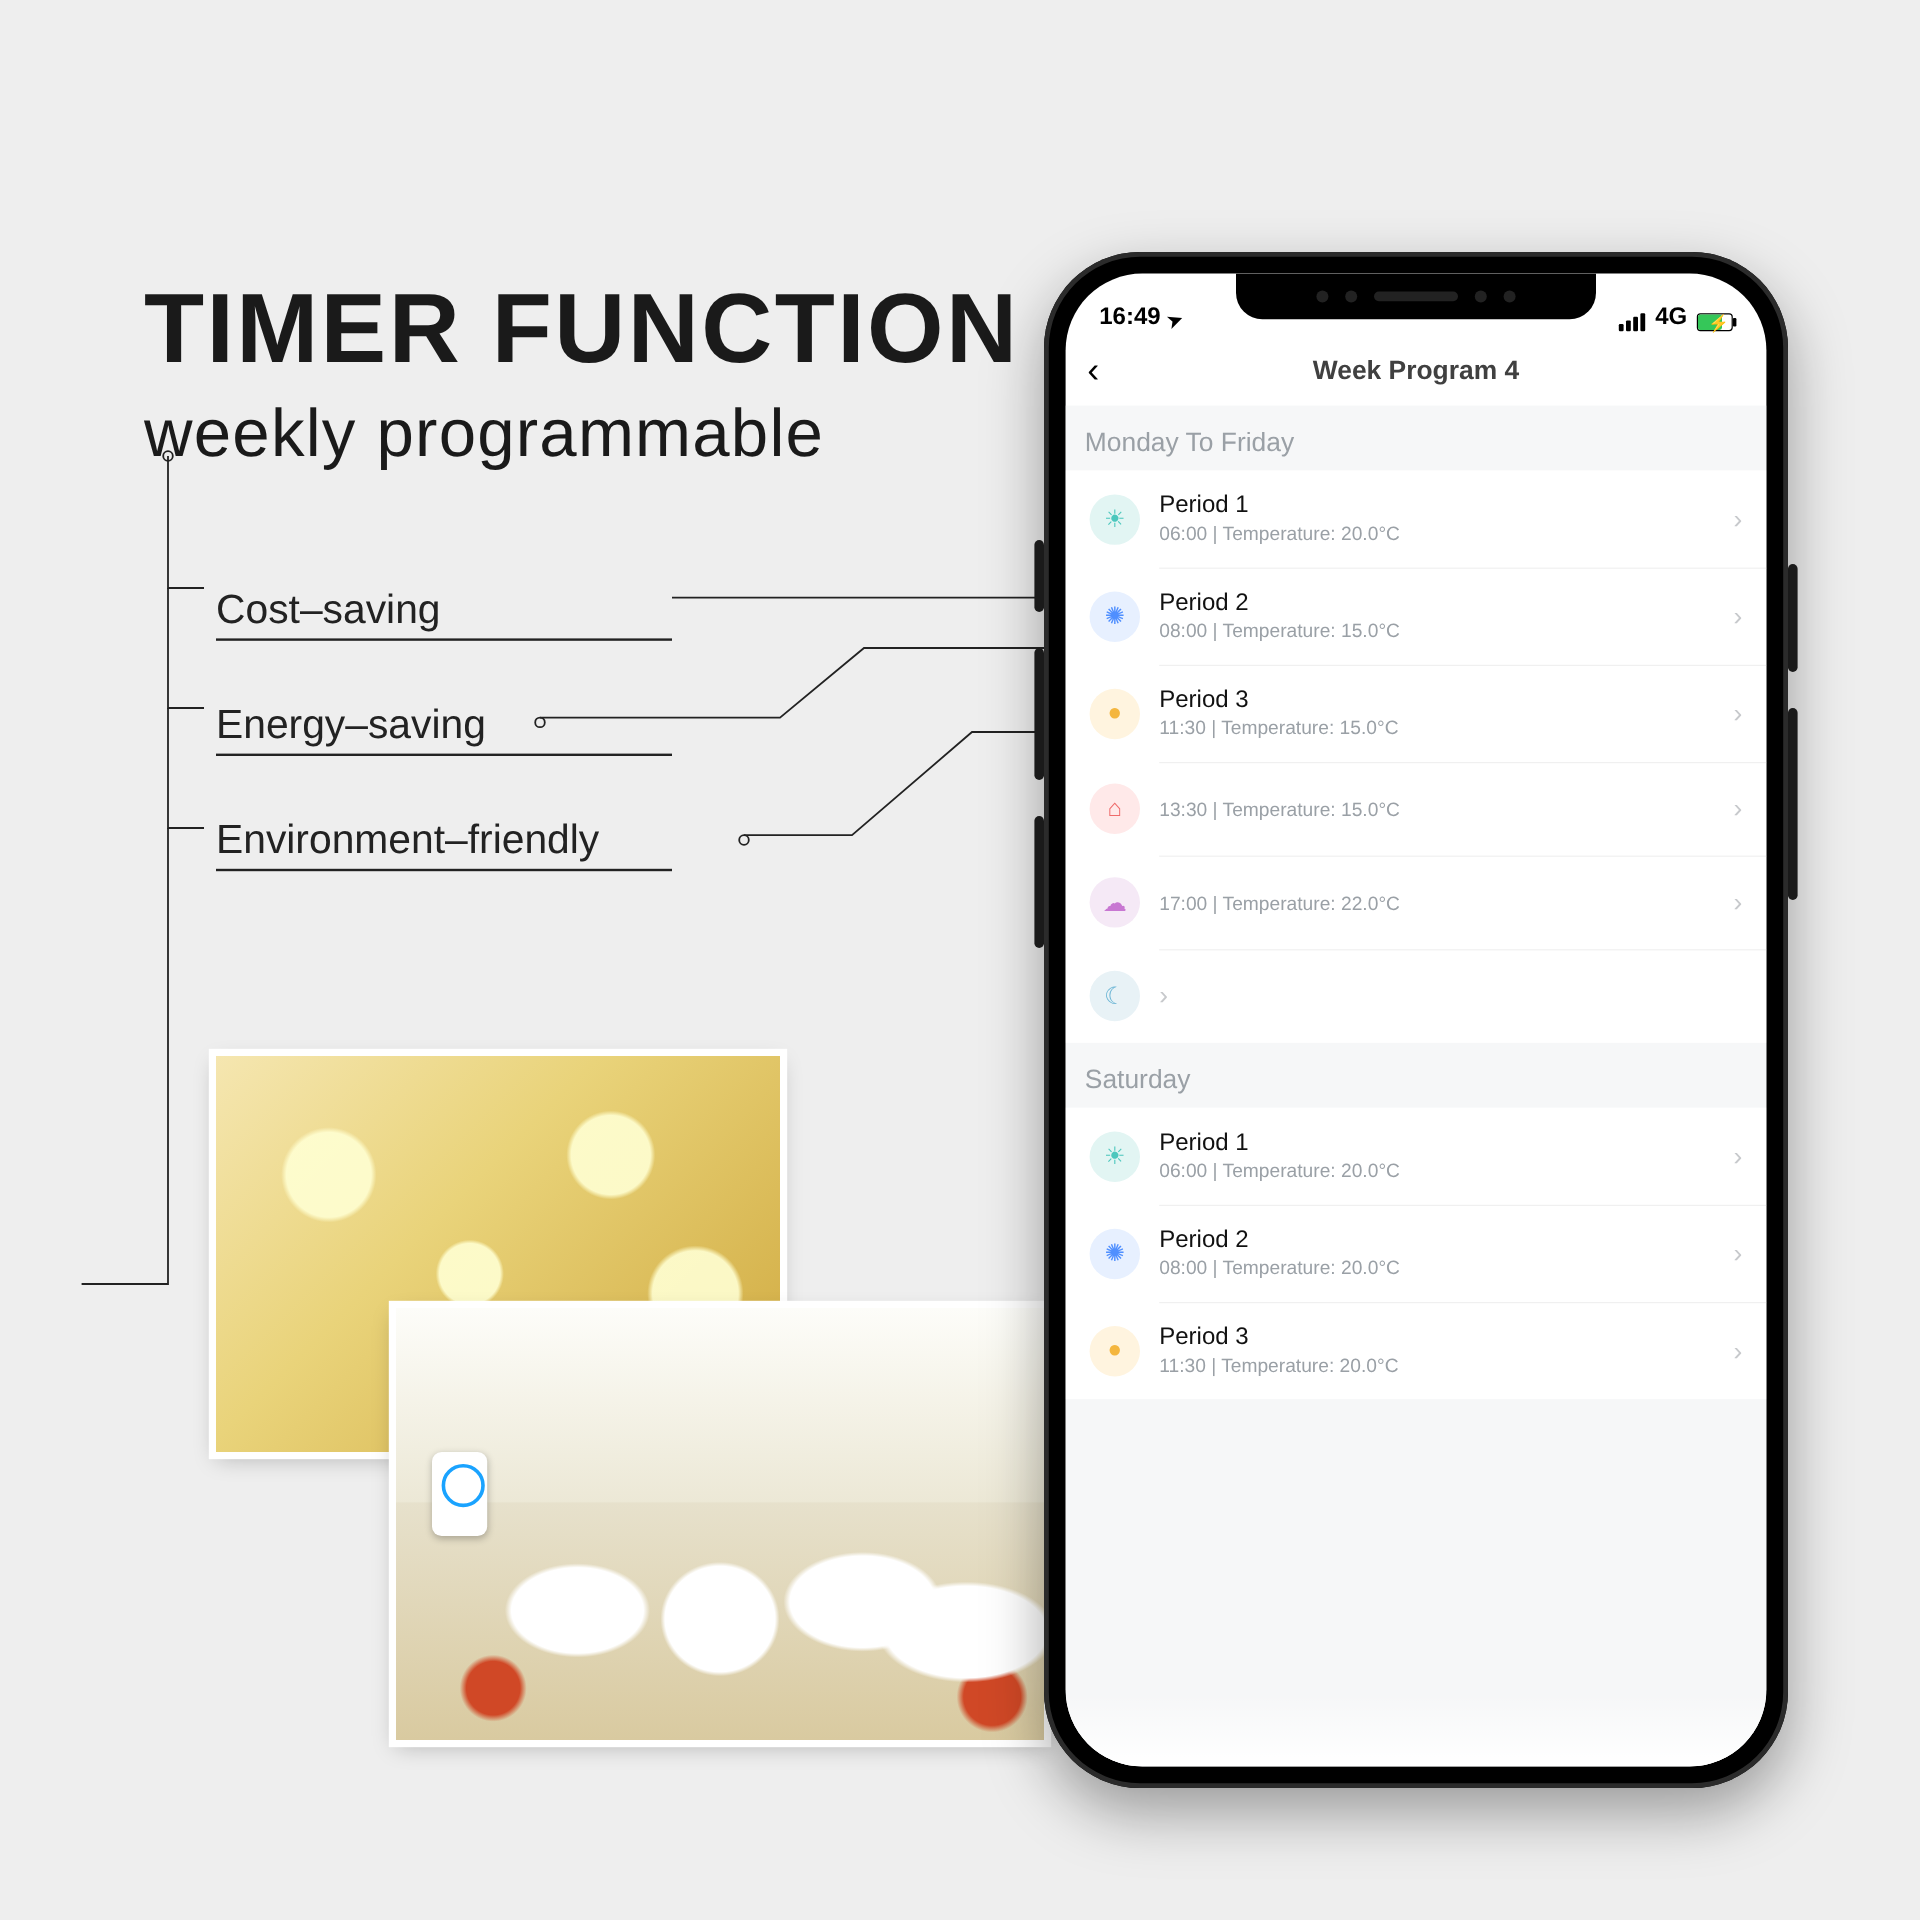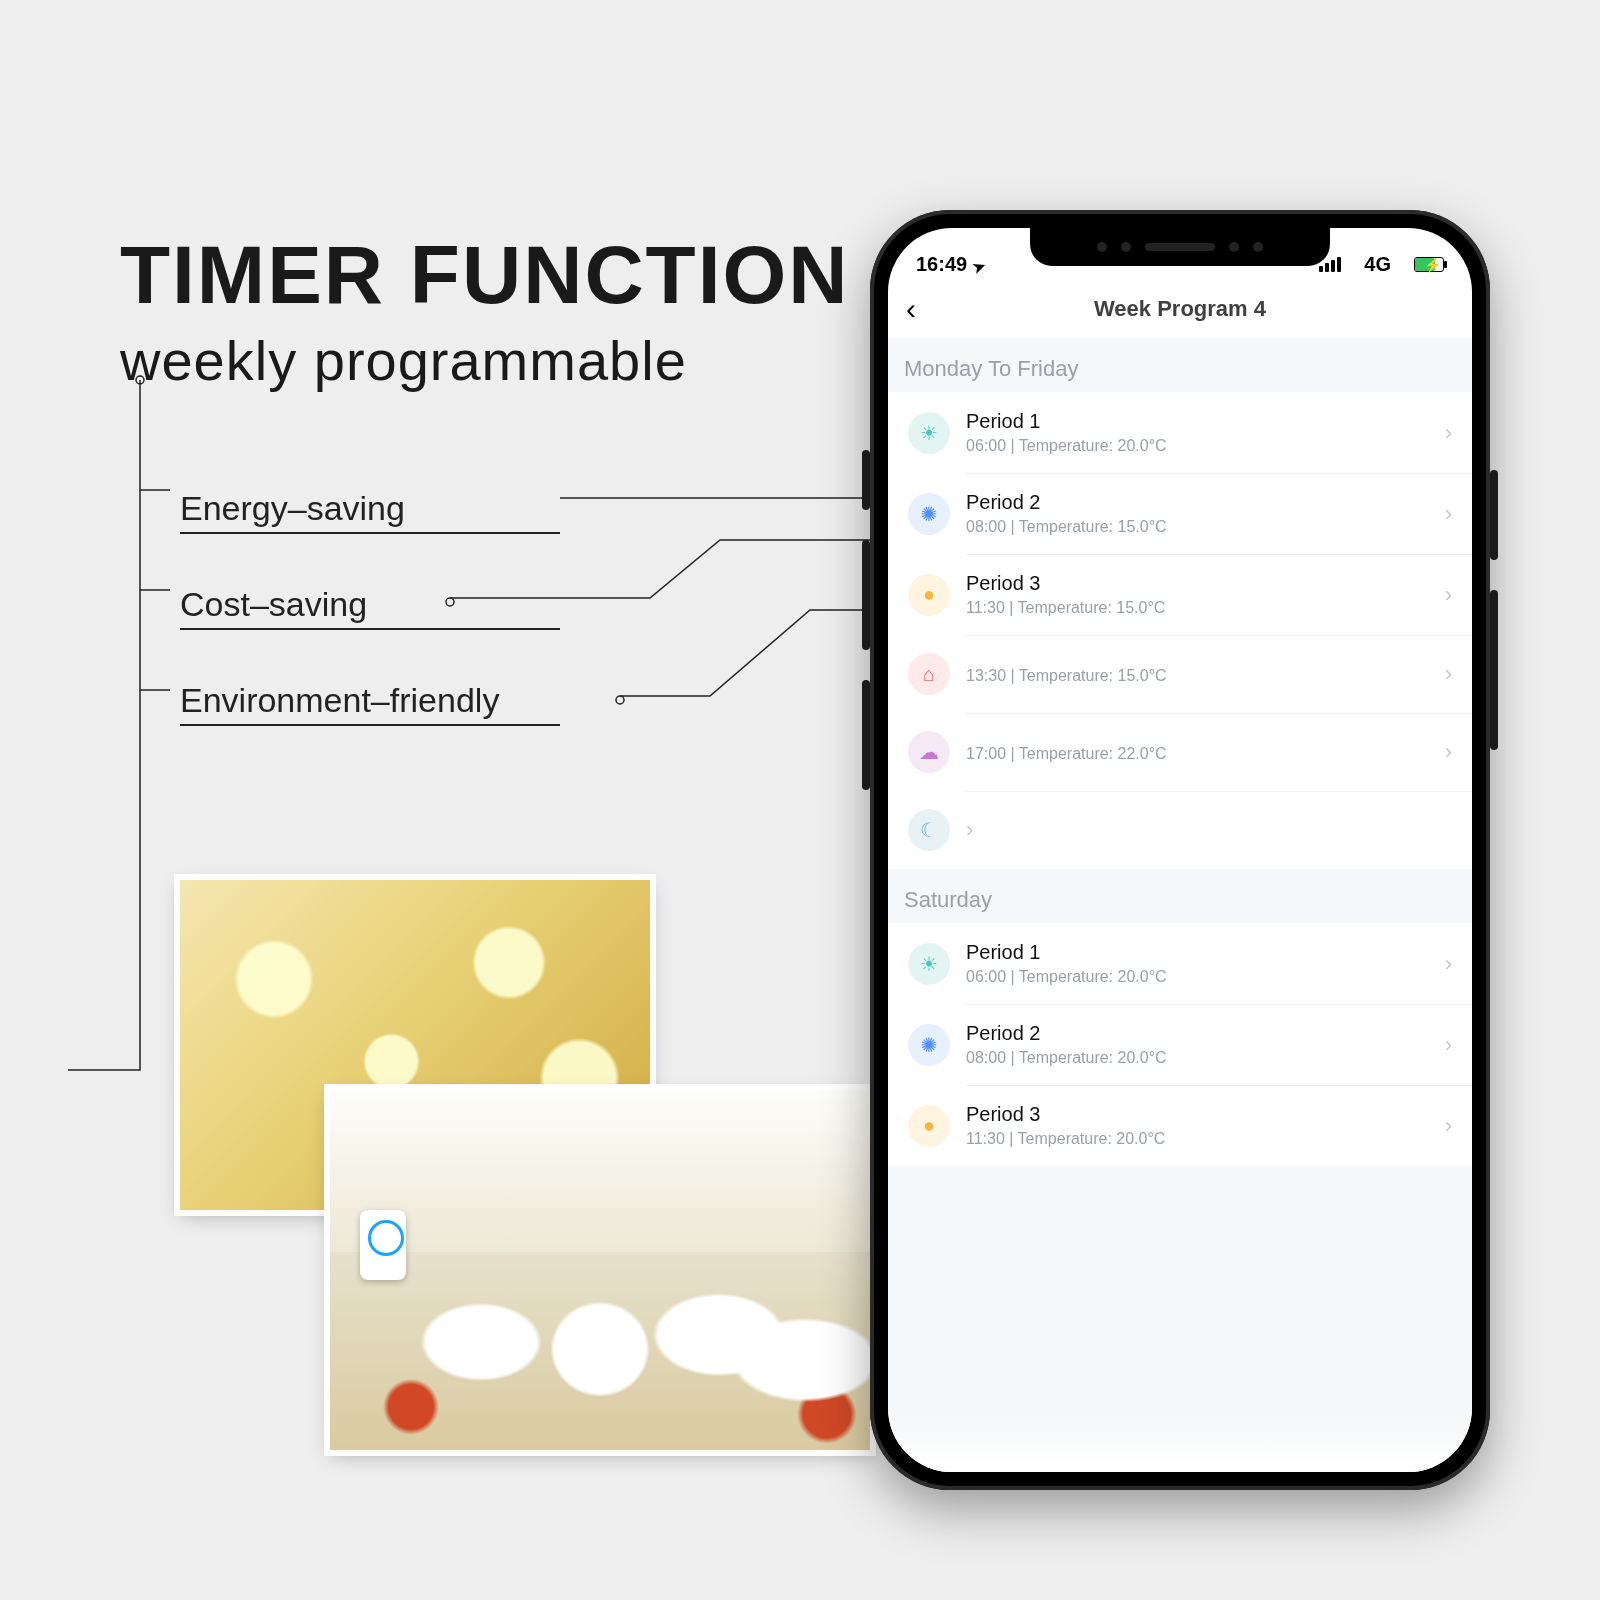--- a/index.html
+++ b/index.html
@@ -107,21 +107,21 @@
     display:flex; align-items:center; justify-content:center; gap:14px;
   }
   .notch .dot{width:10px;height:10px;border-radius:50%;background:#222;}
   .notch .speaker{width:70px;height:8px;border-radius:4px;background:#222;}
 
   .statusbar{
     height:52px; display:flex; align-items:flex-end; justify-content:space-between;
     padding:0 28px 4px 28px; font-size:20px; font-weight:600; color:#000;
   }
   .statusbar .left{display:flex;align-items:flex-end;gap:6px;}
-  .statusbar .right{display:flex;align-items:center;gap:23px;}
+  .statusbar .right{display:flex;align-items:flex-end;gap:8px;}
   .sig{display:inline-flex;align-items:flex-end;gap:2px;}
   .sig i{width:4px;background:#000;display:inline-block;border-radius:1px;}
   .sig i:nth-child(1){height:6px}.sig i:nth-child(2){height:9px}.sig i:nth-child(3){height:12px}.sig i:nth-child(4){height:15px}
   .batt{width:30px;height:15px;border:1.5px solid #000;border-radius:3px;position:relative;display:inline-flex;align-items:center;}
   .batt::after{content:"";position:absolute;right:-4px;top:3px;width:3px;height:7px;background:#000;border-radius:1px;}
   .batt .fill{background:#35c759;height:100%;width:70%;border-radius:2px;margin:0;}
   .batt .bolt{position:absolute;left:9px;top:-1px;color:#000;font-size:14px;}
 
   .navbar{height:58px;display:flex;align-items:center;justify-content:center;position:relative;}
   .navbar .back{position:absolute;left:18px;font-size:30px;color:#000;font-weight:300;}
@@ -170,24 +170,24 @@
       <path d="M510 448 H840"></path>
       <circle cx="400" cy="552" r="4" fill="#eee"></circle>
       <path d="M400 548 H600 L670 490 H840"></path>
       <circle cx="570" cy="650" r="4" fill="#eee"></circle>
       <path d="M570 646 H660 L760 560 H840"></path>
     </g>
   </svg>
 
   <div class="features">
     <div class="feat">
+        <span>Cost–saving</span>
+      </div>
+    <div class="feat">
         <span>Energy–saving</span>
-      </div>
-    <div class="feat">
-        <span>Cost–saving</span>
       </div>
     <div class="feat">
         <span>Environment–friendly</span>
       </div>
   </div>
 
   <div class="photo-stack">
     <div class="photo photo1"></div>
     <div class="photo photo2">
         <div class="plug"></div>

